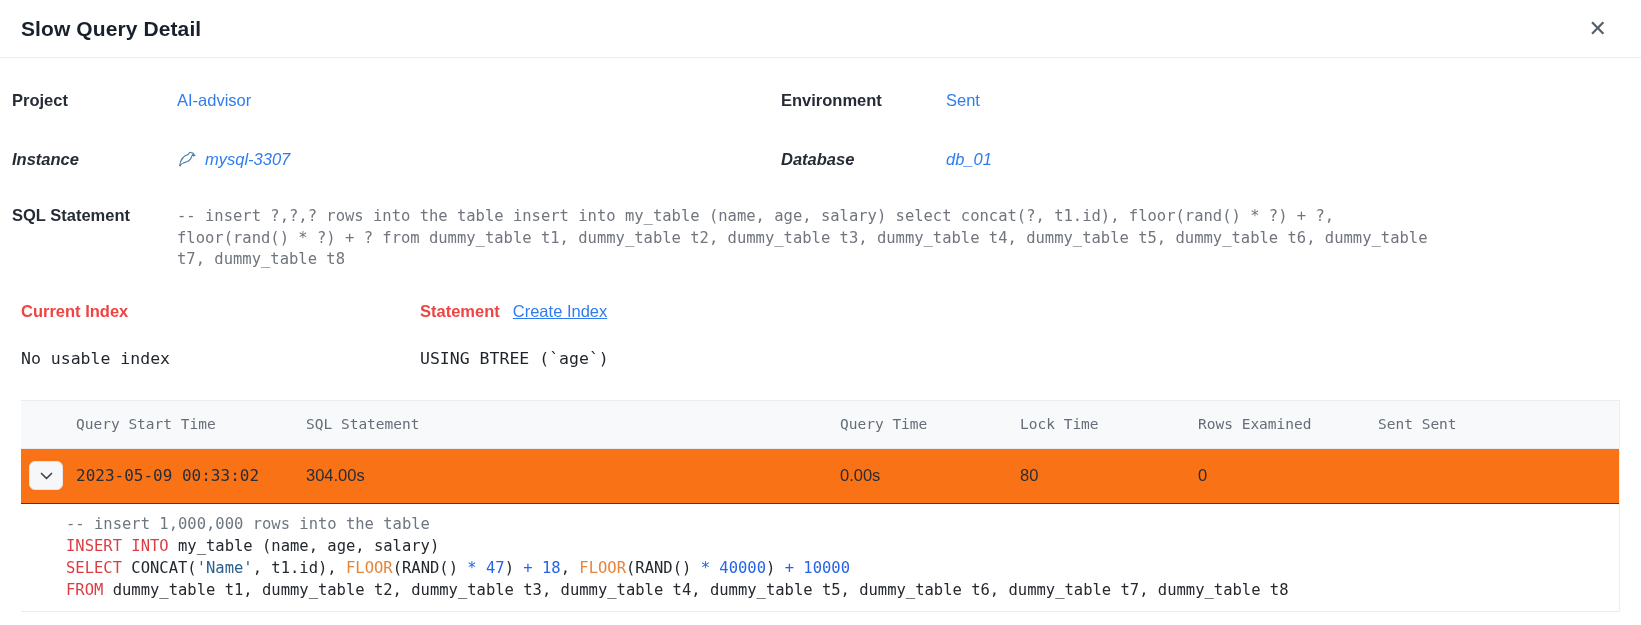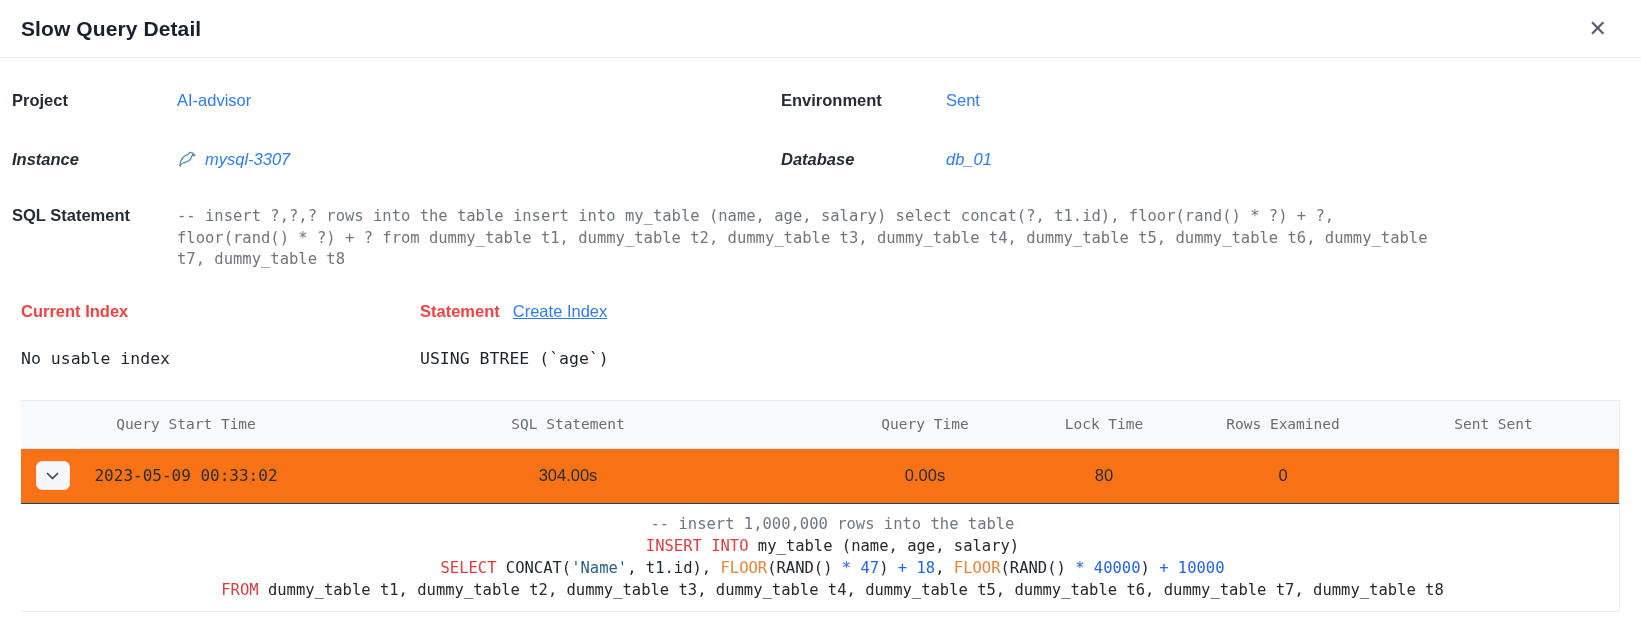--- a/index.html
+++ b/index.html
@@ -40,21 +40,21 @@
   
   .index-heading-row, .index-value-row { display:flex; padding:0 21px; }
   .index-heading-row { margin-top:31px; }
   .index-value-row { margin-top:28px; }
   .col-left { width:399px; flex:none; }
   .heading { font-size:16.5px; font-weight:700; color:#ef4444; }
   .suggestion-heading { display:flex; align-items:center; gap:13px; }
   .mono-value { font-family:"DejaVu Sans Mono",monospace; font-size:16.5px; color:#1f242c; }
 
   
-  .sq-table { margin:32px 21px 0; border-top:1px solid #e9ecf0; border-right:1px solid #eceef2;text-align:center; }
+  .sq-table { margin:32px 21px 0; border-top:1px solid #e9ecf0; border-right:1px solid #eceef2; }
   .grid-cols {
     display:grid;
     grid-template-columns:55px 230px 534px 180px 178px 180px 1fr;
     align-items:center;
   }
   .thead {
     height:48px; background:#f8f9fb; border-bottom:1px solid #e9ecf0;
     font-family:"DejaVu Sans Mono",monospace; font-size:14.5px; color:#656d78;
   }
   .trow { height:55px; border-bottom:1px solid #0c4a6e; background:#f97316; }

